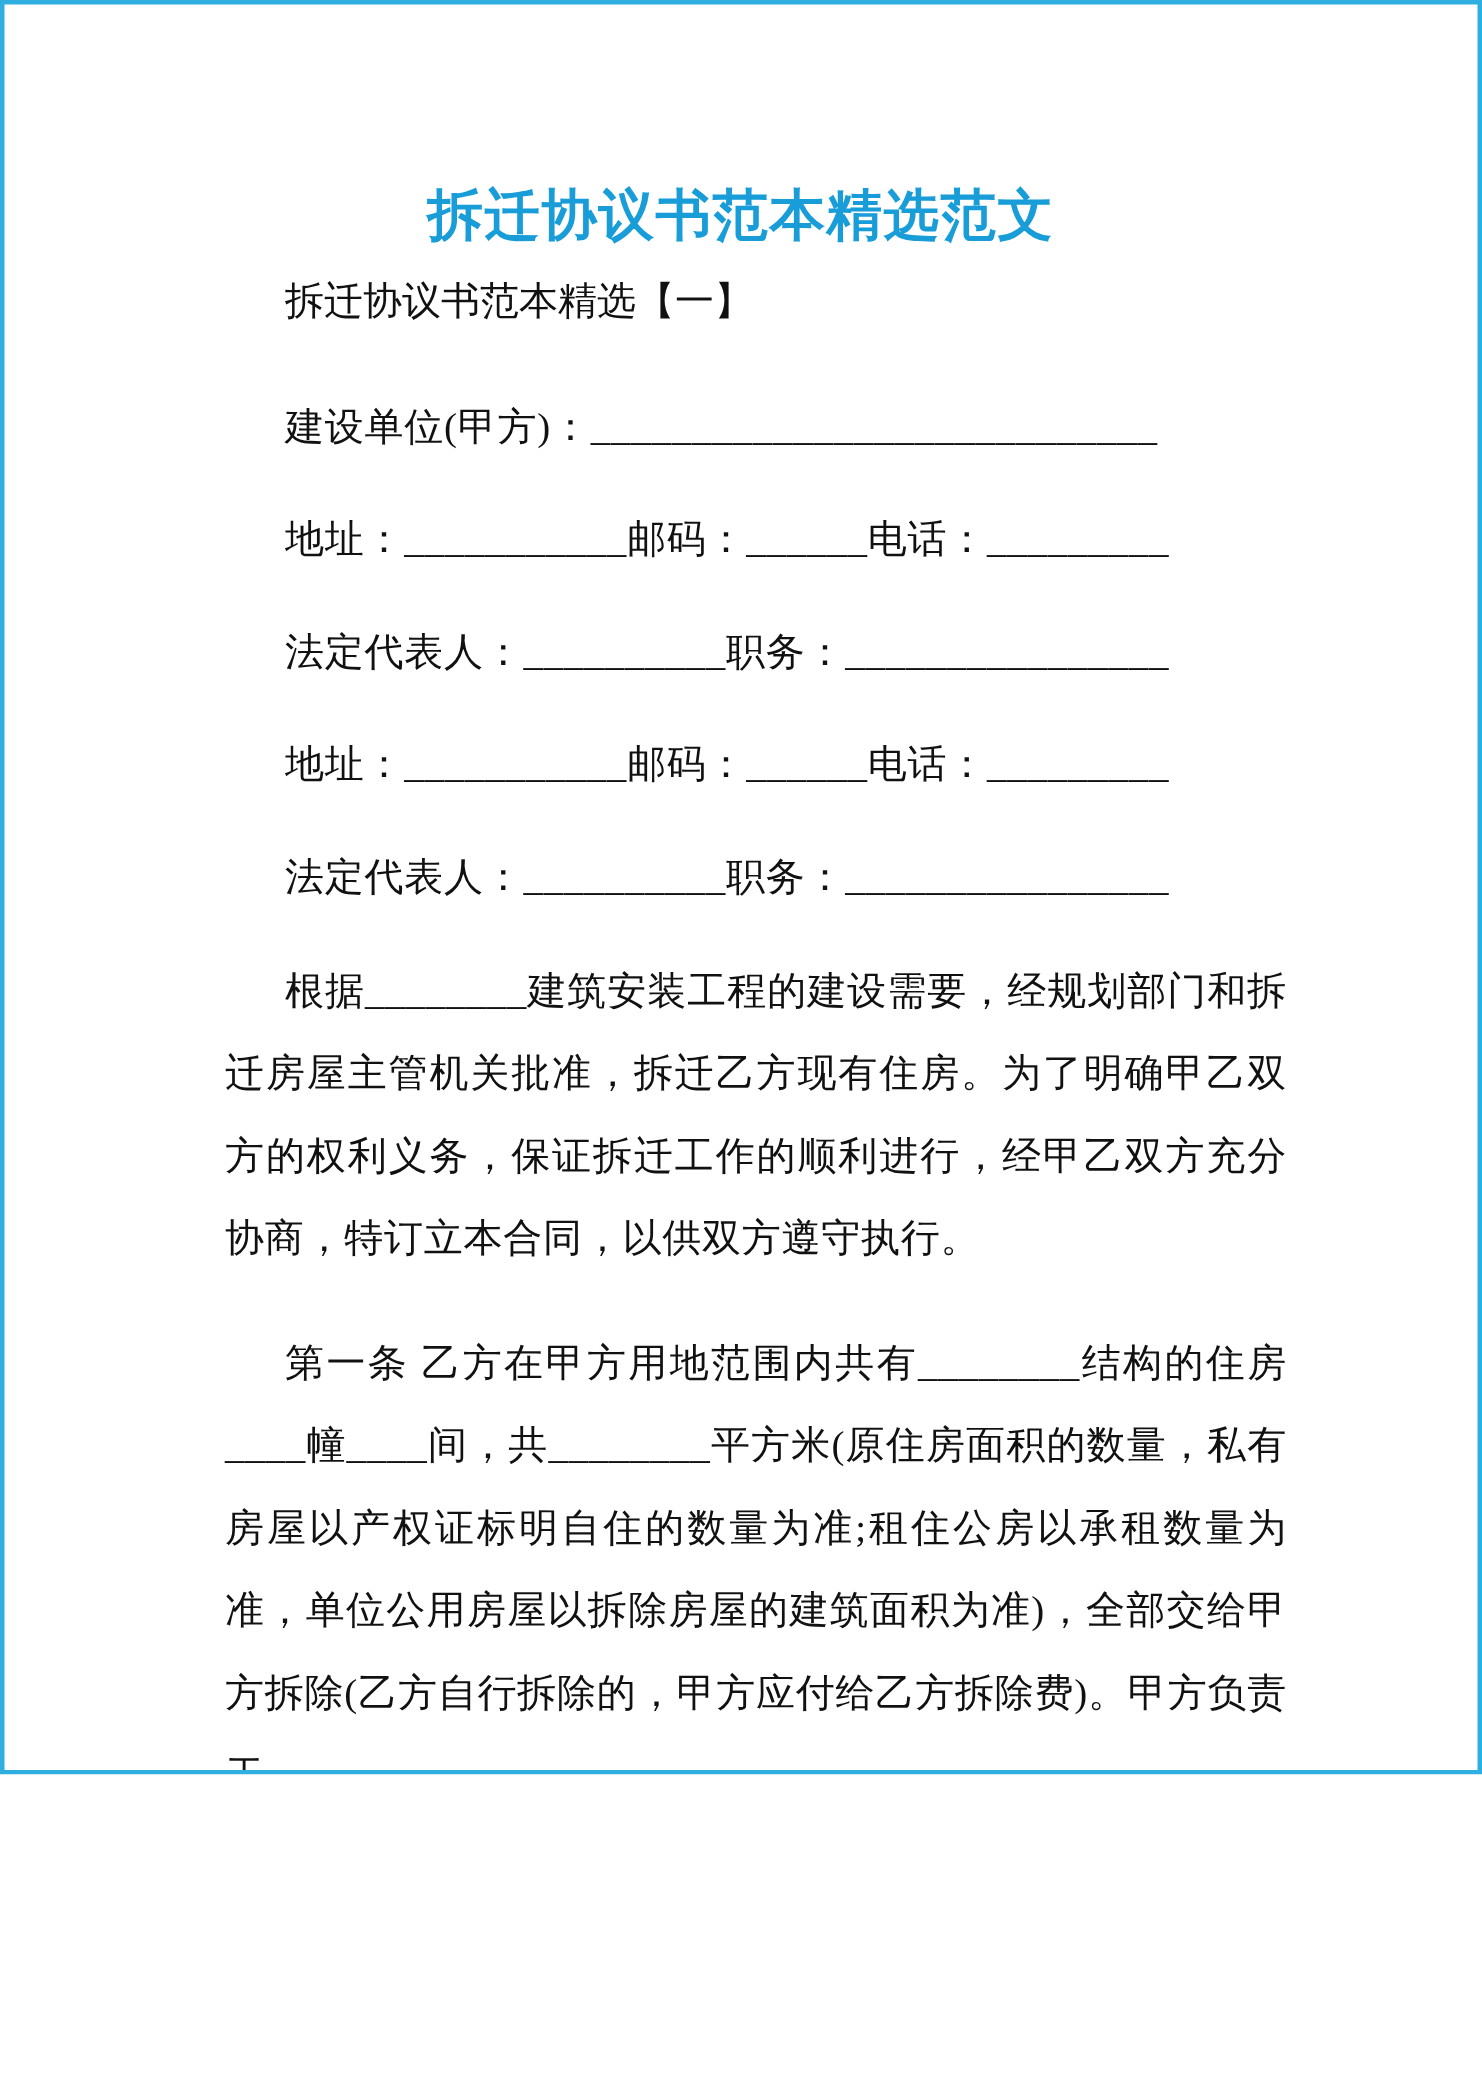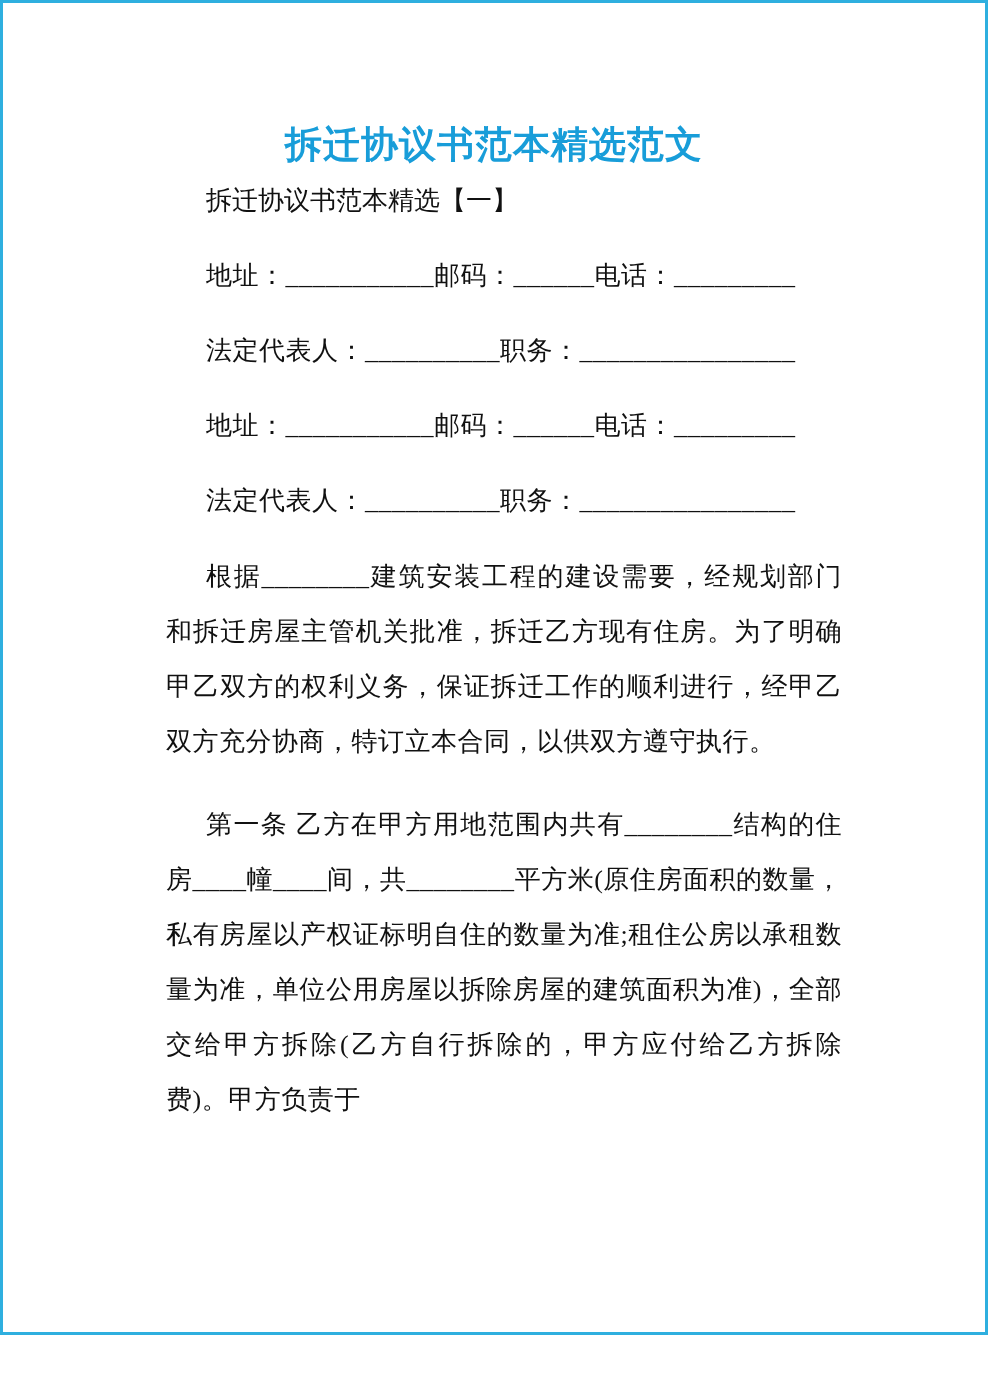--- a/index.html
+++ b/index.html
@@ -3,21 +3,21 @@
 <meta charset="utf-8">
 <style>
   html, body {
     margin: 0;
     padding: 0;
     background: #ffffff;
   }
   .page {
     position: relative;
     width: 988px;
-    height: 1335px;
+    height: 1183px;
     box-sizing: border-box;
     background: #ffffff;
     border: 3px solid var(--page-border, #2fafdf);
     overflow: hidden;
     font-family: "Liberation Serif", "DejaVu Serif", serif;
     color: #111111;
   }
   .title {
     margin: 118px 0 0 0;
     padding: 0;
@@ -27,21 +27,21 @@
     font-weight: bold;
     color: var(--title, #189dd9);
     letter-spacing: 1px;
   }
   .body {
     margin-left: 147px;
     width: 708px;
     font-size: 26px;
   }
   .body p {
-    margin: 16px;
+    margin: 0;
     padding: 0;
   }
   .subtitle {
     margin-top: 14px !important;
     line-height: 36px;
     text-indent: 40px;
   }
   .form-line {
     margin-top: 39px !important;
     line-height: 36px;
@@ -65,20 +65,21 @@
 </style>
 </head>
 <body>
 
 <div class="page">
   <h1 class="title">拆迁协议书范本精选范文</h1>
 
   <div class="body">
     <p class="subtitle">拆迁协议书范本精选【一】</p>
 
+    <p class="form-line first">建设单位(甲方)：____________________________</p>
 
     <p class="form-line">地址：___________邮码：______电话：_________</p>
 
     <p class="form-line">法定代表人：__________职务：________________</p>
 
 
     <p class="form-line">地址：___________邮码：______电话：_________</p>
 
     <p class="form-line">法定代表人：__________职务：________________</p>
 

